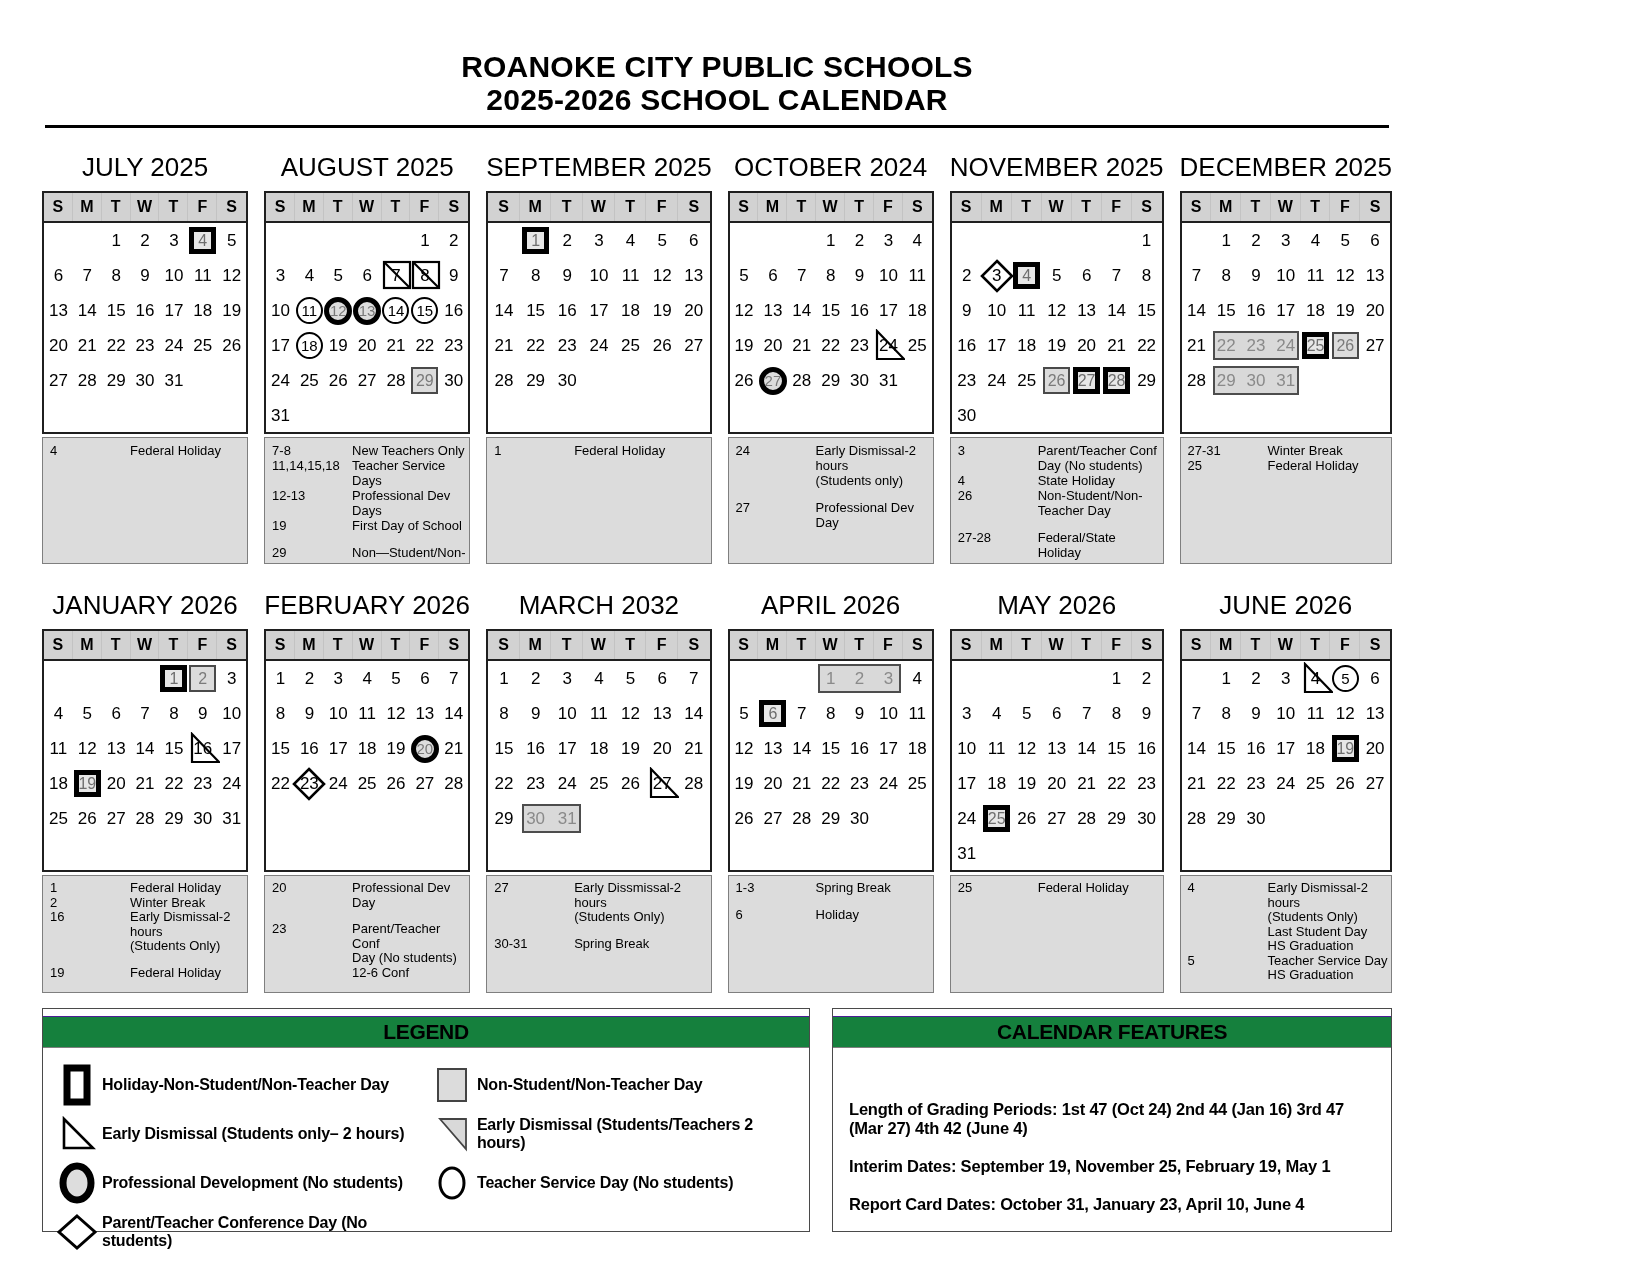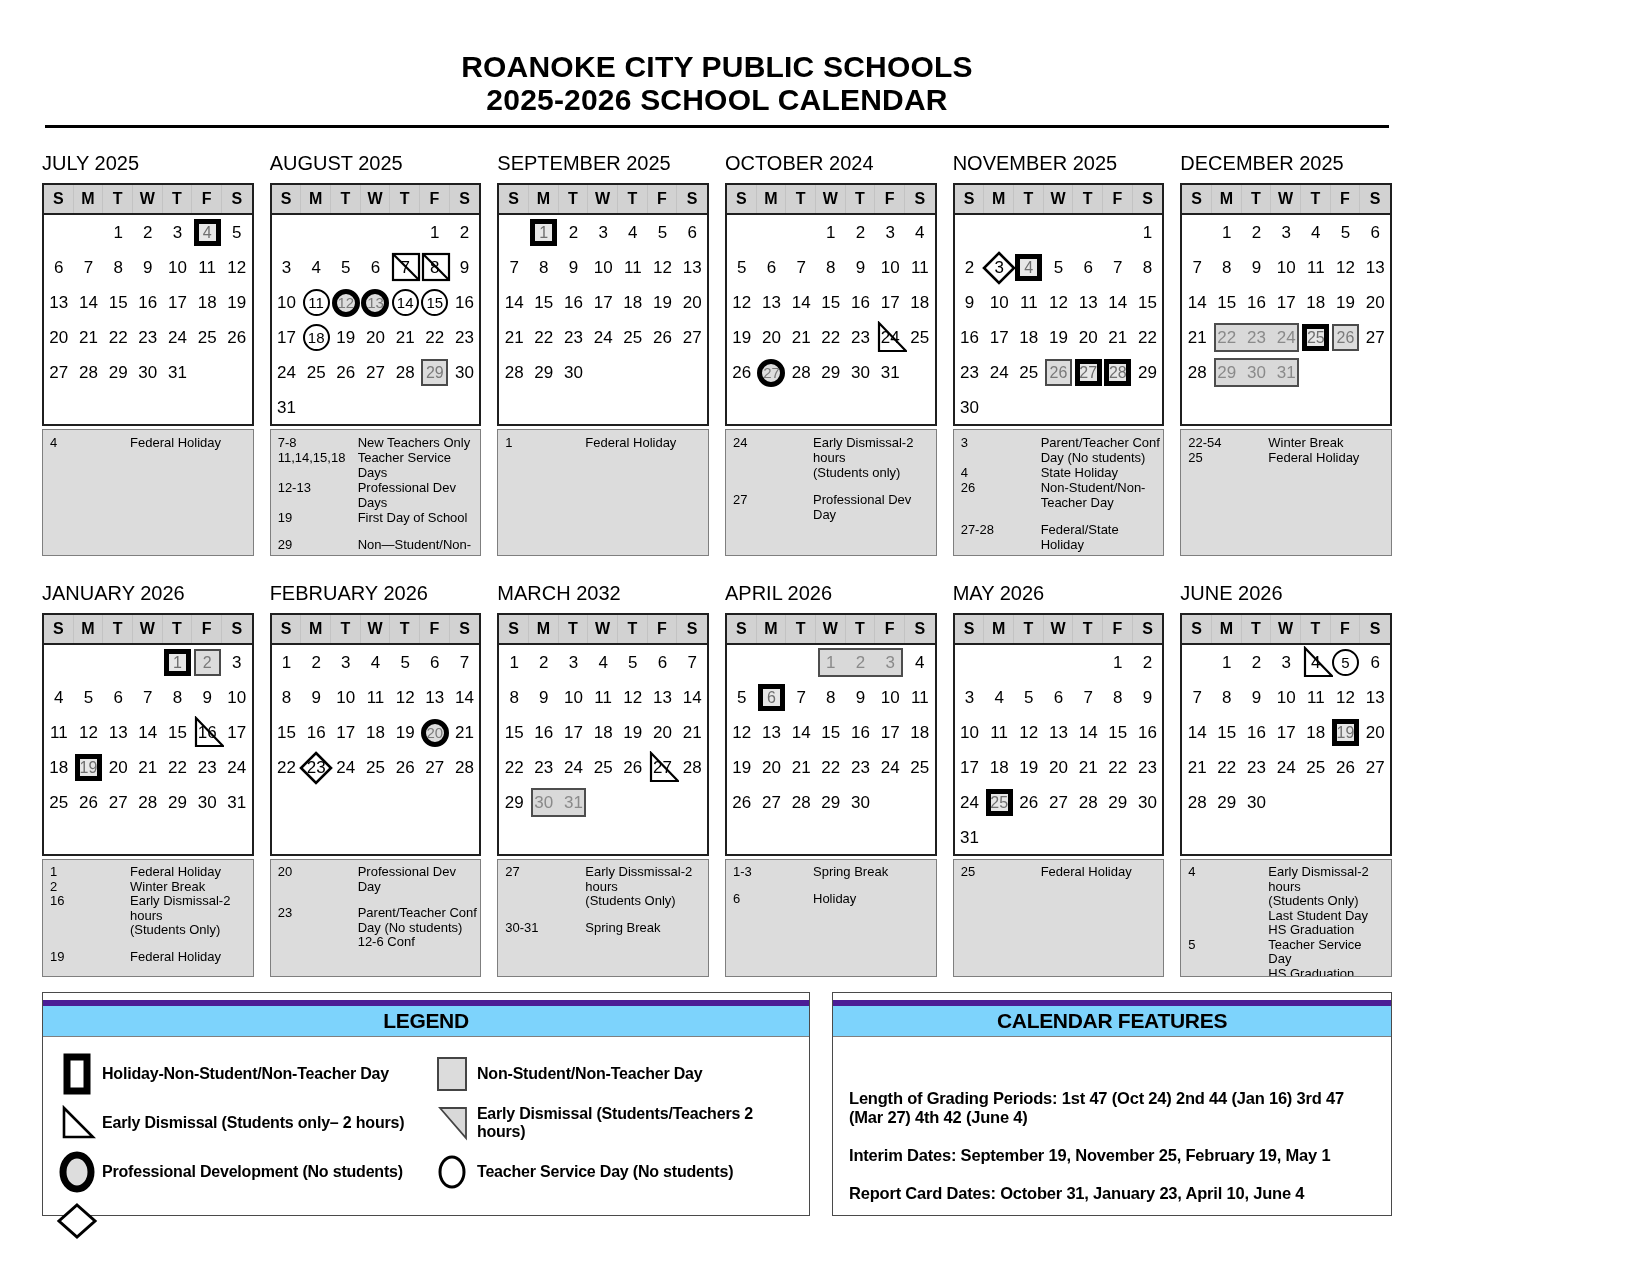--- a/index.html
+++ b/index.html
@@ -7,21 +7,21 @@
     font-family:"Liberation Sans", sans-serif; }
   .page { width:1434px; height:1275px; overflow:hidden; position:relative; }
 
   .page-title { text-align:center; font-weight:bold; font-size:30px; line-height:33px;
     margin-top:50px; letter-spacing:0.2px; }
   .rule { height:3px; background:#000; margin:9px 45px 0 45px; }
 
   .months { margin:24px 42px 0 42px; display:grid;
     grid-template-columns:repeat(6,1fr); column-gap:16px; row-gap:26px; }
   .month {}
-  .m-title { text-align:left; font-size:20px; font-weight:normal; margin-bottom:8px;
+  .m-title { text-align:center; font-size:26px; font-weight:normal; margin-bottom:8px;
     white-space:nowrap; }
   .cal { border:2px solid #1f1f1f; height:243px; background:#fff; }
   .dow-row { display:grid; grid-template-columns:repeat(7,1fr); background:#d2d2d2;
     border-bottom:2px solid #1f1f1f; height:30px; }
   .dow { display:flex; align-items:center; justify-content:center; font-weight:bold;
     font-size:16px; border-right:1px solid #c3c3c3; }
   .dow:last-child { border-right:none; }
   .weeks { display:grid; grid-template-columns:repeat(7,1fr); grid-auto-rows:35px; }
   .cell { position:relative; display:flex; align-items:center; justify-content:center;
     font-size:17px; }
@@ -47,21 +47,21 @@
   .notes { background:#dcdcdc; border:1px solid #7f7f7f; margin-top:3px; height:127px;
     padding:5px 3px 0 7px; font-size:13px; line-height:15px; overflow:hidden; }
   .row2 .notes { height:118px; line-height:14.5px; }
   .note { display:grid; grid-template-columns:80px 1fr; }
   .note.gap { margin-top:12px; }
   .note .lbl { white-space:pre-line; }
 
   .bottom { margin:15px 42px 0 42px; display:grid; grid-template-columns:768px 1fr;
     column-gap:22px; }
   .panel { border:1px solid #4a4a4a; height:224px; background:#fff; }
-  .panel-title { background:#7dd3fc; border-top:6px solid #4c1d95; border-bottom:1px solid #7f7f7f;
+  .panel-title { background:#15803d; border-top:1px solid #4c1d95; border-bottom:1px solid #7f7f7f;
     text-align:center; font-weight:bold; font-size:21px; letter-spacing:-0.3px;
     padding:3px 0; margin-top:7px; }
   .legend-body { display:grid; grid-template-columns:1fr 1fr; padding:12px 4px 0 12px; }
   .leg-col { display:flex; flex-direction:column; }
   .leg-item { display:flex; align-items:center; gap:3px; height:49px; font-weight:bold;
     font-size:16px; letter-spacing:-0.2px; }
   .leg-sym { width:44px; display:flex; justify-content:center; }
   .features-body { padding:52px 10px 0 16px; }
   .feat-line { font-weight:bold; font-size:16.5px; letter-spacing:-0.2px; margin-bottom:19px; }
 </style>
@@ -866,21 +866,21 @@
             <div class="cell"></div>
             <div class="cell"></div>
             <div class="cell"></div>
             <div class="cell"></div>
             <div class="cell"></div>
             <div class="cell"></div>
           </div>
         </div>
         <div class="notes">
           <div class="note">
-            <span class="days">22-54</span>
+            <span class="days">27-31</span>
             <span class="lbl">Winter Break</span>
           </div>
           <div class="note">
             <span class="days">25</span>
             <span class="lbl">Federal Holiday</span>
           </div>
         </div>
       </div>
       <div class="month row2">
         <div class="m-title">JANUARY 2026</div>
@@ -1710,20 +1710,21 @@
                 </svg>
               </span>
               <span class="leg-lbl">Professional Development (No students)</span>
             </div>
             <div class="leg-item">
               <span class="leg-sym">
                 <svg width="44" height="40" viewBox="0 0 44 40">
                   <polygon points="22,4 40,20 22,36 4,20" fill="#fff" stroke="#000" stroke-width="3"></polygon>
                 </svg>
               </span>
+              <span class="leg-lbl">Parent/Teacher Conference Day (No students)</span>
             </div>
           </div>
           <div class="leg-col">
             <div class="leg-item">
               <span class="leg-sym">
                 <svg width="36" height="42" viewBox="0 0 36 42">
                   <rect x="4" y="5" width="28" height="32" fill="#dcdcdc" stroke="#444" stroke-width="2"></rect>
                 </svg>
               </span>
               <span class="leg-lbl">Non-Student/Non-Teacher Day</span>

